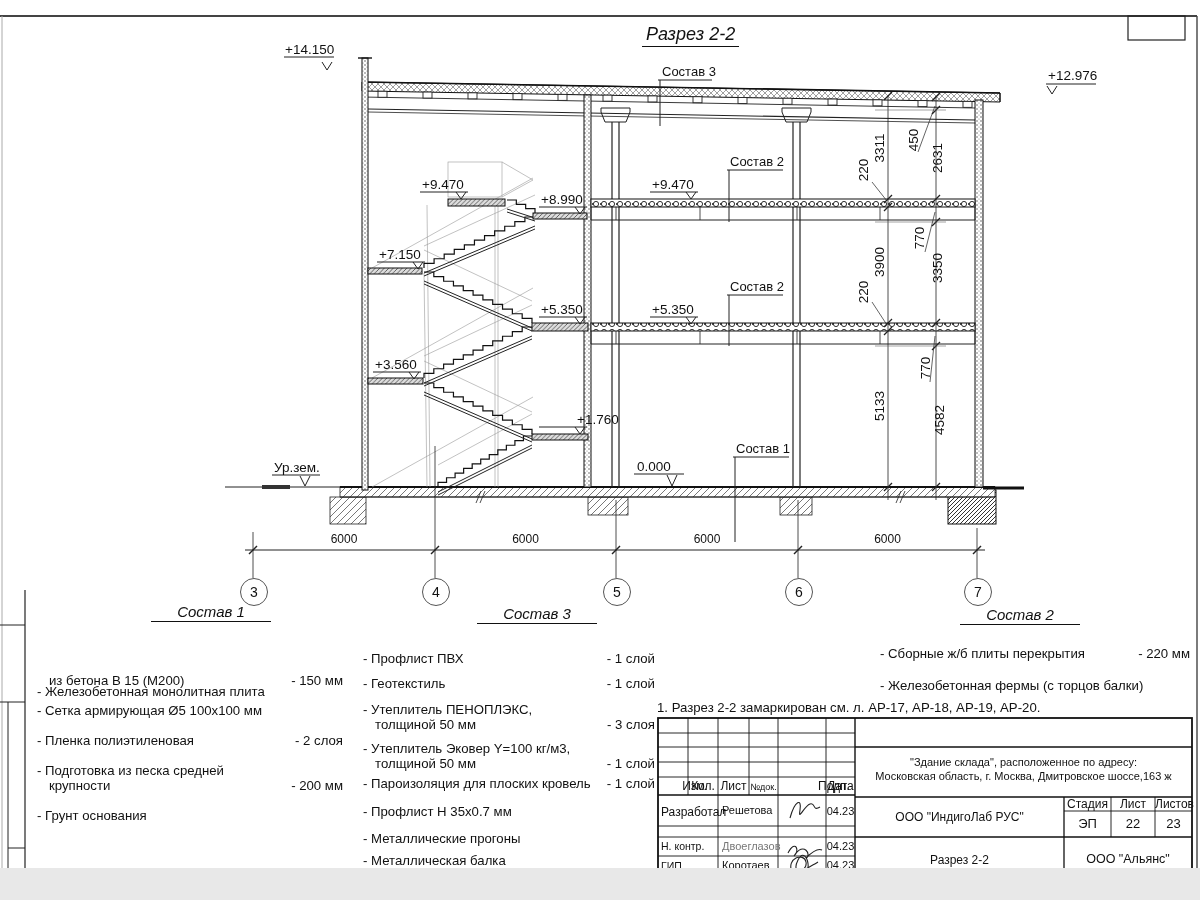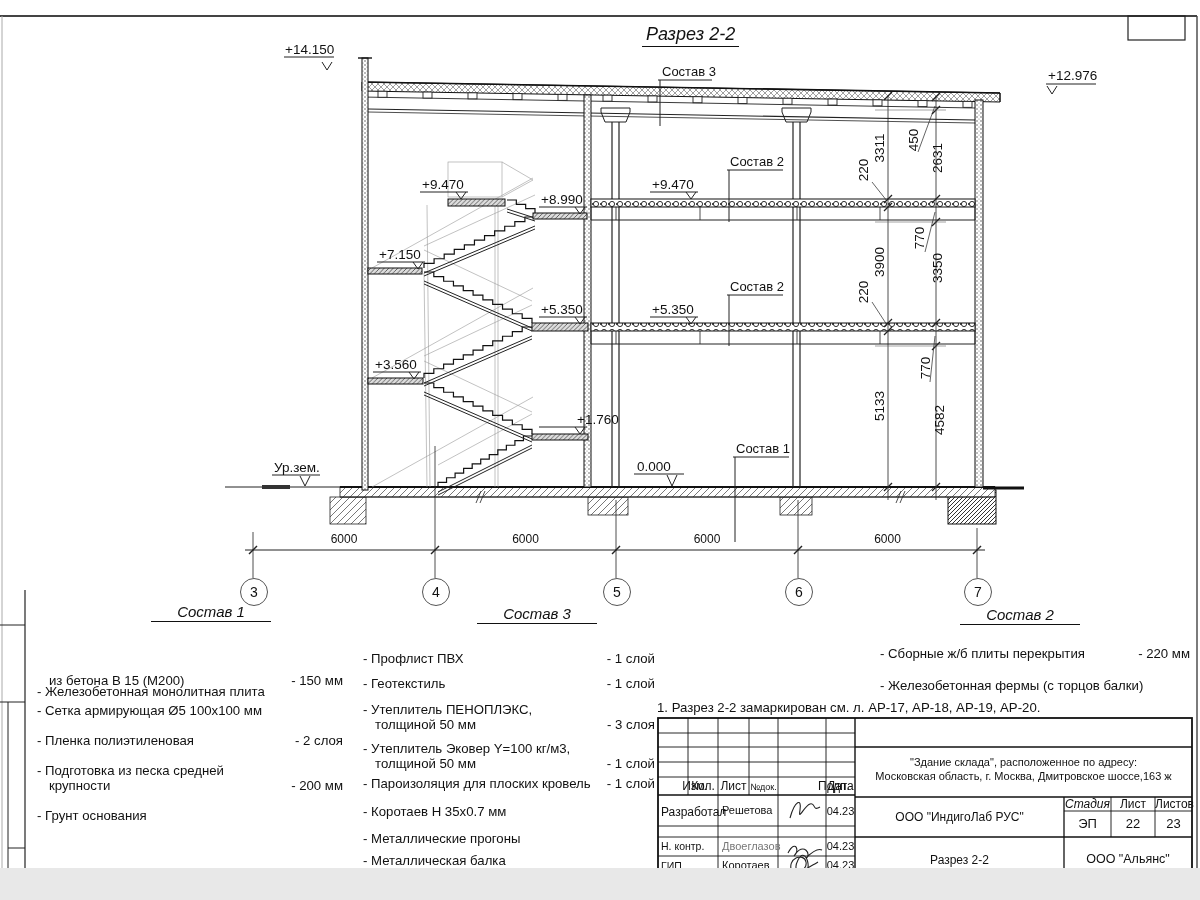--- a/index.html
+++ b/index.html
@@ -371,21 +371,21 @@
 <span class="abs leg" style="left:363px;top:676px;">- Геотекстиль</span>
 <span class="abs leg val" style="left:593px;top:676px;">- 1 слой</span>
 <span class="abs leg" style="left:363px;top:702px;">- Утеплитель ПЕНОПЛЭКС,</span>
 <span class="abs leg" style="left:375px;top:717px;">толщиной 50 мм</span>
 <span class="abs leg val" style="left:593px;top:717px;">- 3 слоя</span>
 <span class="abs leg" style="left:363px;top:741px;">- Утеплитель Эковер Y=100 кг/м3,</span>
 <span class="abs leg" style="left:375px;top:756px;">толщиной 50 мм</span>
 <span class="abs leg val" style="left:593px;top:756px;">- 1 слой</span>
 <span class="abs leg" style="left:363px;top:776px;">- Пароизоляция для плоских кровель</span>
 <span class="abs leg val" style="left:593px;top:776px;">- 1 слой</span>
-<span class="abs leg" style="left:363px;top:804px;">- Коротаев Н 35х0.7 мм</span>
+<span class="abs leg" style="left:363px;top:804px;">- Профлист Н 35х0.7 мм</span>
 <span class="abs leg" style="left:363px;top:831px;">- Металлические прогоны</span>
 <span class="abs leg" style="left:363px;top:853px;">- Металлическая балка</span>
 
 <div class="abs leg-title" style="left:960px;top:606px;">Состав 2</div>
 <span class="abs leg" style="left:880px;top:646px;">- Сборные ж/б плиты перекрытия</span>
 <span class="abs leg val" style="left:1128px;top:646px;">- 220 мм</span>
 <span class="abs leg" style="left:880px;top:678px;">- Железобетонная фермы (с торцов балки)</span>
 
 <span class="abs leg" style="left:657px;top:700px;">1. Разрез 2-2 замаркирован см. л. АР-17, АР-18, АР-19, АР-20.</span>
 
@@ -403,21 +403,21 @@
 <span class="abs tbs" style="left:722px;top:804px;">Решетова</span>
 <span class="abs tbs c" style="left:826px;top:805px;width:29px;">04.23</span>
 <span class="abs" style="left:661px;top:840px;font-size:10.5px;">Н. контр.</span>
 <span class="abs tbs grey" style="left:722px;top:840px;">Двоеглазов</span>
 <span class="abs tbs c" style="left:826px;top:840px;width:29px;">04.23</span>
 <span class="abs" style="left:661px;top:860px;font-size:10.5px;">ГИП</span>
 <span class="abs tbs" style="left:722px;top:859px;">Коротаев</span>
 <span class="abs tbs c" style="left:826px;top:859px;width:29px;">04.23</span>
 
 <span class="abs tb c" style="left:855px;top:810px;width:209px;">ООО "ИндигоЛаб РУС"</span>
-<span class="abs tb c" style="left:1064px;top:797px;width:47px;font-style:italic;">Стадия</span>
+<span class="abs tb c" style="left:1064px;top:797px;width:47px;">Стадия</span>
 <span class="abs tb c" style="left:1111px;top:797px;width:44px;">Лист</span>
 <span class="abs tb c" style="left:1155px;top:797px;width:37px;">Листов</span>
 <span class="abs c" style="left:1064px;top:816px;width:47px;font-size:13px;">ЭП</span>
 <span class="abs c" style="left:1111px;top:816px;width:44px;font-size:13px;">22</span>
 <span class="abs c" style="left:1155px;top:816px;width:37px;font-size:13px;">23</span>
 <span class="abs tb c" style="left:855px;top:853px;width:209px;">Разрез 2-2</span>
 <span class="abs c" style="left:1064px;top:852px;width:128px;font-size:12.5px;">ООО "Альянс"</span>
 
 </div>
 

